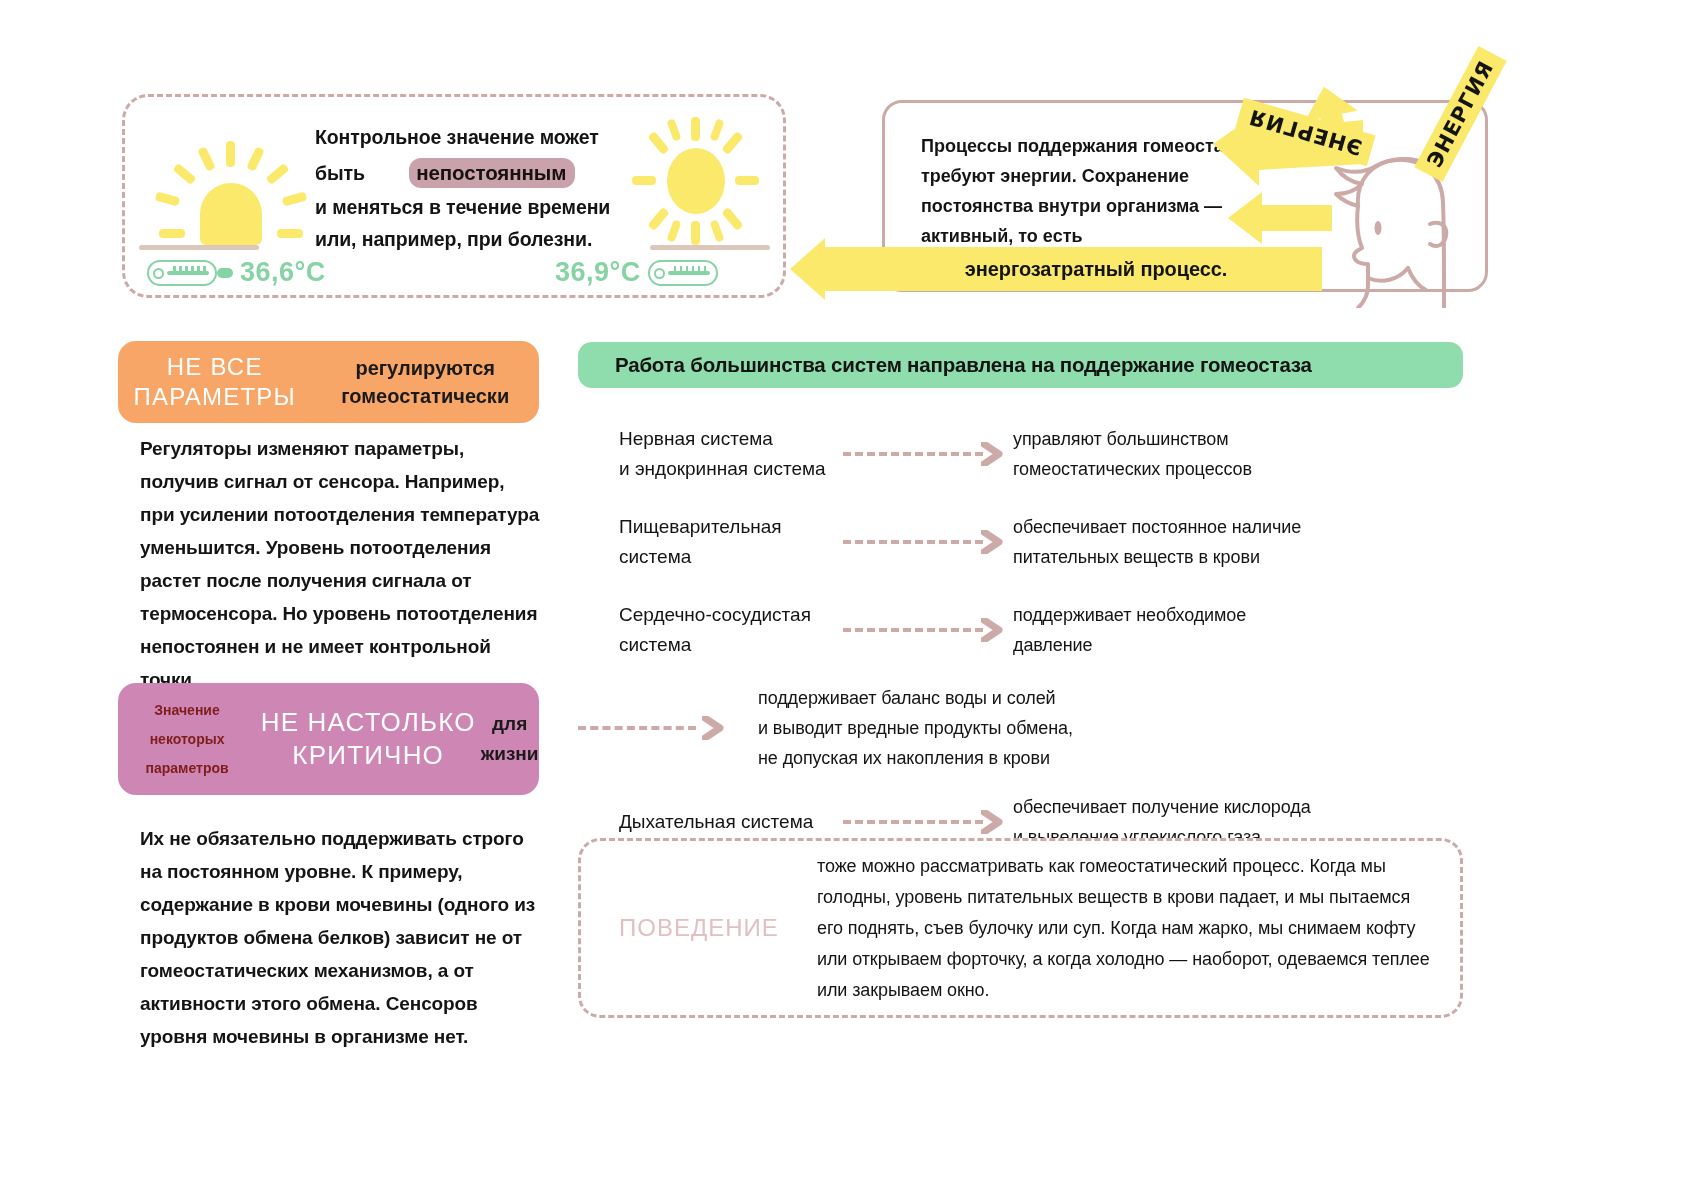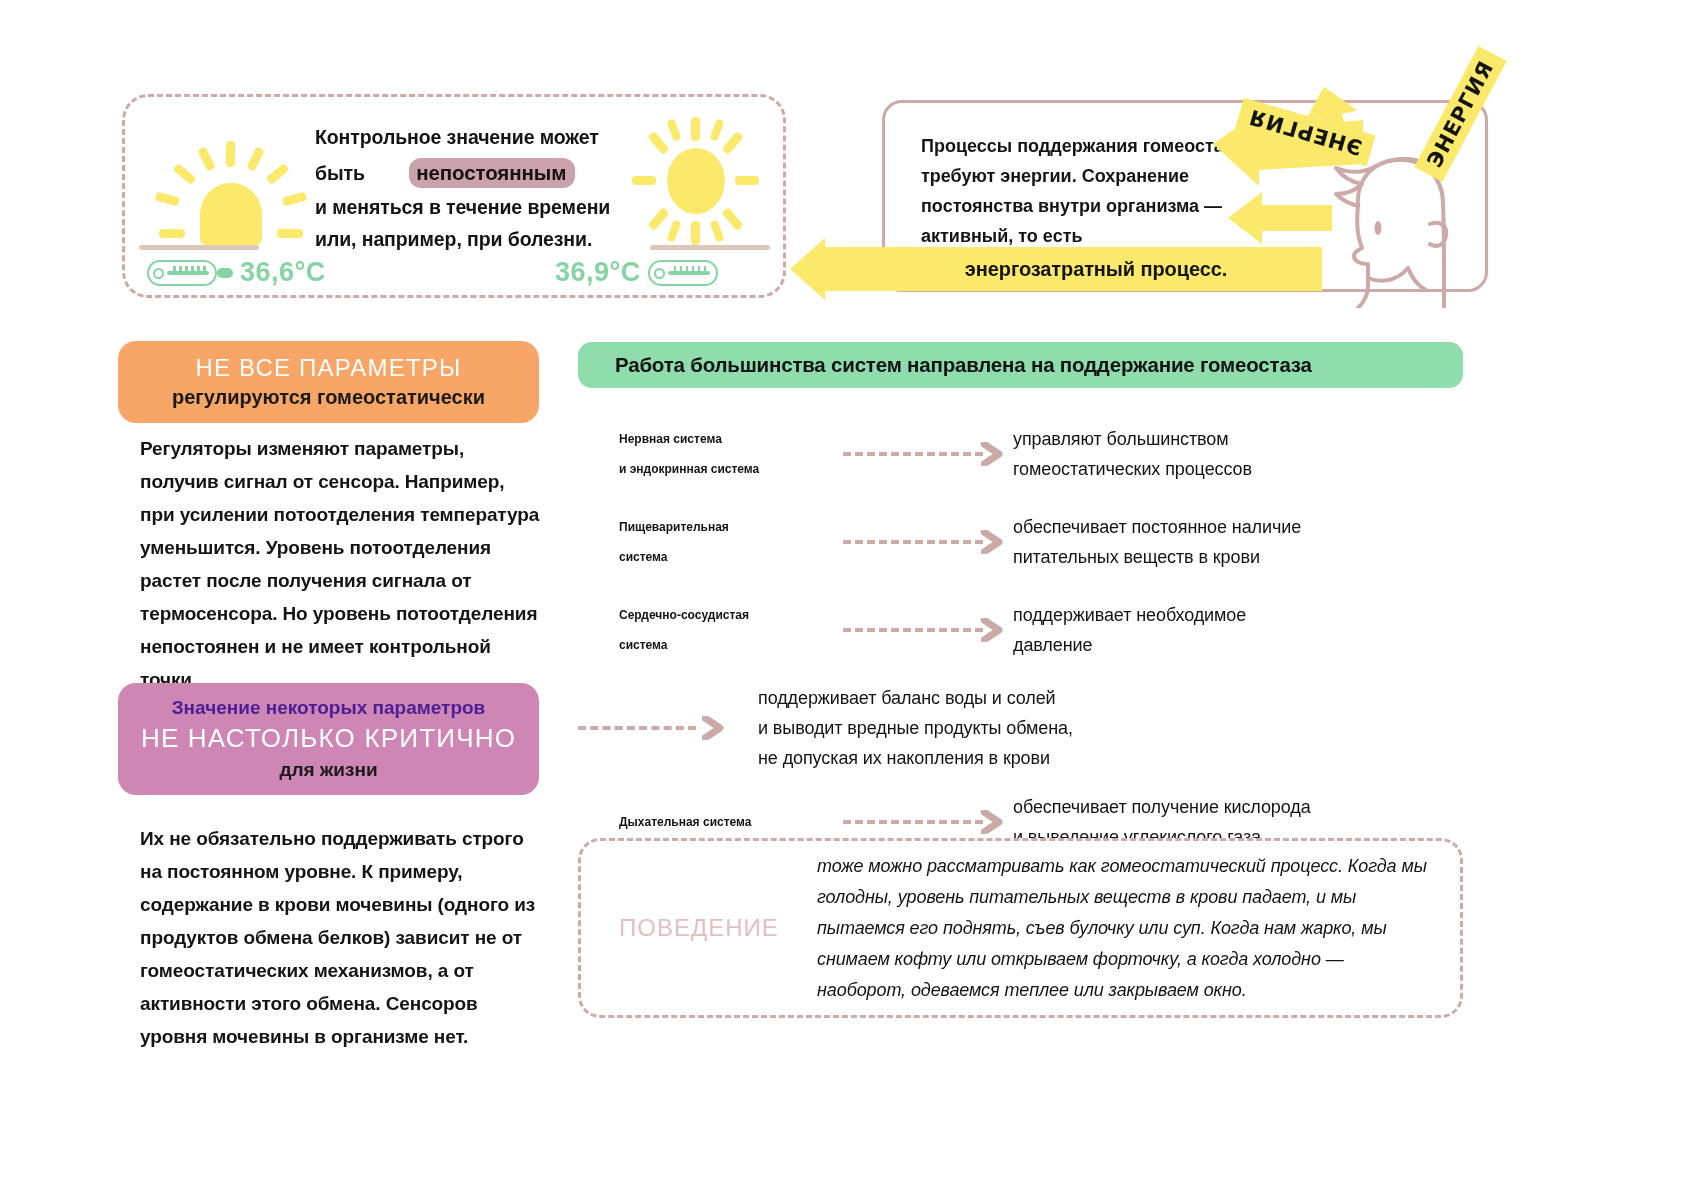--- a/index.html
+++ b/index.html
@@ -80,50 +80,50 @@
 
   .energy-tag{
     position:absolute;background:#fbe96b;color:#141414;
     font-size:21px;font-weight:700;letter-spacing:1px;
     padding:4px 10px;font-family:"DejaVu Sans", sans-serif;
   }
 
   
   .banner{
     position:absolute;border-radius:18px;box-sizing:border-box;
-    display:flex;flex-direction:column;align-items:center;justify-content:center;
+    display:flex;align-items:center;justify-content:center;
     text-align:center;
   }
   #banner-orange{left:118px;top:341px;width:421px;height:82px;background:#f7a667;}
   #banner-orange .l1{color:#ffffff;font-size:24px;font-weight:400;letter-spacing:1.2px;line-height:30px;}
   #banner-orange .l2{color:#1a1a1a;font-size:20px;font-weight:800;line-height:28px;}
 
   #banner-purple{left:118px;top:683px;width:421px;height:112px;background:#ce86b4;}
-  #banner-purple .l1{color:#4c1d95;font-size:19px;font-weight:800;line-height:29px;}
+  #banner-purple .l1{color:#7f1d1d;font-size:14px;font-weight:800;line-height:29px;}
   #banner-purple .l2{color:#ffffff;font-size:26px;font-weight:400;letter-spacing:1.2px;line-height:33px;}
   #banner-purple .l3{color:#1a1a1a;font-size:19px;font-weight:800;line-height:30px;}
 
   .body-text{
     position:absolute;font-size:19px;line-height:33px;font-weight:600;color:#141414;
     letter-spacing:-0.1px;
   }
   #para-1{left:140px;top:432px;width:400px;}
   #para-2{left:140px;top:822px;width:400px;}
 
   
   #banner-green{
     left:578px;top:342px;width:885px;height:46px;background:#8fdcac;border-radius:14px;
     display:flex;align-items:center;box-sizing:border-box;padding-left:37px;
   }
   #banner-green .lbl{font-size:20.5px;font-weight:800;color:#141414;letter-spacing:-0.2px;}
 
   #systems{position:absolute;left:578px;top:410px;width:885px;}
   .sys-row{position:relative;display:flex;align-items:center;}
   .sys-name{
-    width:255px;font-size:12px;font-weight:700;line-height:30px;color:#141414;
+    width:255px;font-size:19px;font-weight:400;line-height:30px;color:#141414;
     padding-left:41px;box-sizing:border-box;
   }
   .sys-arrow{position:relative;width:180px;height:28px;flex:none;}
   .sys-arrow .dots{
     position:absolute;left:10px;top:12px;width:140px;height:0;
     border-top:4px dashed #cbaaa8;
   }
   .sys-arrow .chev{
     position:absolute;left:148px;top:2px;width:22px;height:24px;
   }
@@ -137,21 +137,20 @@
     position:absolute;left:578px;top:838px;width:885px;height:180px;
     border:3px dashed #cbaaa8;border-radius:22px;box-sizing:border-box;background:#fff;
     display:flex;align-items:center;
   }
   #behaviour-label{
     width:236px;text-align:center;color:#e2bfc0;font-size:24px;font-weight:400;letter-spacing:1px;
   }
   #behaviour-text{
     flex:1;font-size:18px;line-height:31px;font-weight:500;color:#141414;letter-spacing:-0.1px;
     padding-right:24px;
-    font-style:italic;
   }
 
   
   #head-illustration{position:absolute;left:1300px;top:128px;width:180px;height:180px;}
 </style>
 </head>
 <body>
 
 <div class="page">
 

